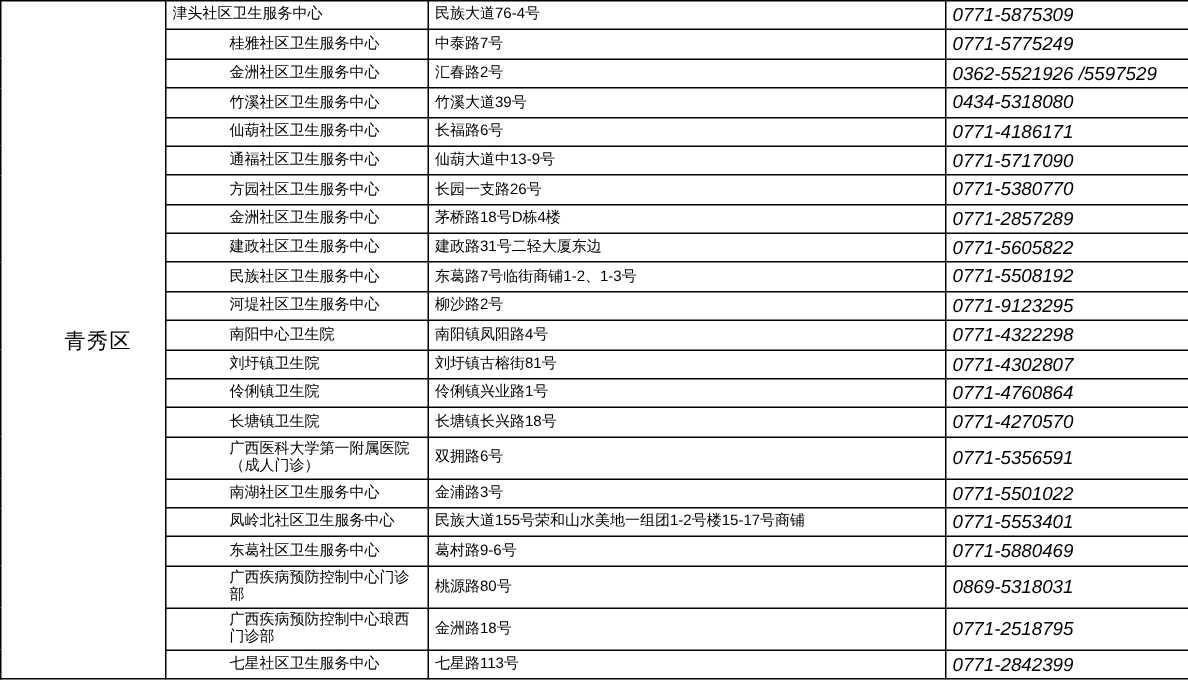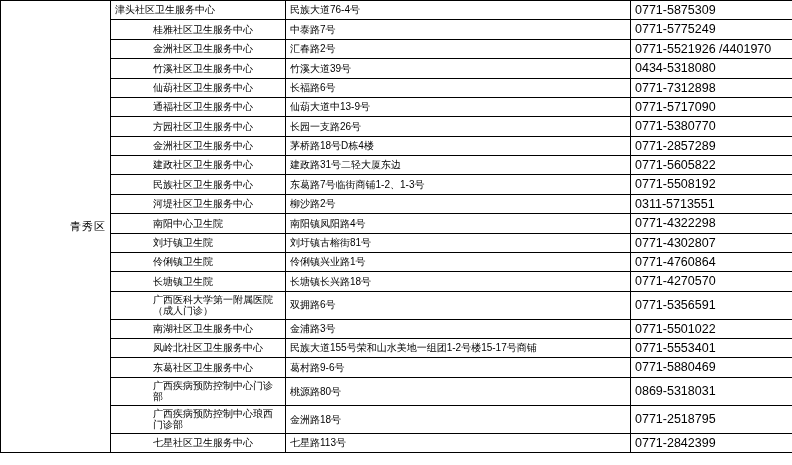--- a/index.html
+++ b/index.html
@@ -34,34 +34,35 @@
 
   table.grid td {
     border: 1px solid #000000;
     padding: 2px 4px;
     vertical-align: middle;
     word-break: break-all;
     height: 19px;
     box-sizing: border-box;
   }
   td.region-cell {
-    text-align: right;
+    text-align: left;
     vertical-align: middle;
     border-left: none;
-    font-size: 11px;
+    font-size: 14px;
     letter-spacing: 1px;
   }
   
   table.grid tr td:first-child {
     border-left: 1px solid #000000;
     padding-left: 42px;
   }
   .phone {
     white-space: nowrap;
     font-size: 12.5px;
+    font-style: italic;
   }
   .nm, .ad {
     font-size: 10px;
   }
   .tall td { height: 36px; }
 </style>
 </head>
 <body>
 
 <div class="sheet">
@@ -81,31 +82,31 @@
           <td class="phone">0771-5875309</td>
         </tr>
         <tr>
           <td class="nm">桂雅社区卫生服务中心</td>
           <td class="ad">中泰路7号</td>
           <td class="phone">0771-5775249</td>
         </tr>
         <tr>
           <td class="nm">金洲社区卫生服务中心</td>
           <td class="ad">汇春路2号</td>
-          <td class="phone">0771-5521926  /4401970</td>
+          <td class="phone">0362-5521926  /5597529</td>
         </tr>
         <tr>
           <td class="nm">竹溪社区卫生服务中心</td>
           <td class="ad">竹溪大道39号</td>
           <td class="phone">0434-5318080</td>
         </tr>
         <tr>
           <td class="nm">仙葫社区卫生服务中心</td>
           <td class="ad">长福路6号</td>
-          <td class="phone">0771-7312898</td>
+          <td class="phone">0771-4186171</td>
         </tr>
         <tr>
           <td class="nm">通福社区卫生服务中心</td>
           <td class="ad">仙葫大道中13-9号</td>
           <td class="phone">0771-5717090</td>
         </tr>
         <tr>
           <td class="nm">方园社区卫生服务中心</td>
           <td class="ad">长园一支路26号</td>
           <td class="phone">0771-5380770</td>
@@ -121,21 +122,21 @@
           <td class="phone">0771-5605822</td>
         </tr>
         <tr>
           <td class="nm">民族社区卫生服务中心</td>
           <td class="ad">东葛路7号临街商铺1-2、1-3号</td>
           <td class="phone">0771-5508192</td>
         </tr>
         <tr>
           <td class="nm">河堤社区卫生服务中心</td>
           <td class="ad">柳沙路2号</td>
-          <td class="phone">0311-5713551</td>
+          <td class="phone">0771-9123295</td>
         </tr>
         <tr>
           <td class="nm">南阳中心卫生院</td>
           <td class="ad">南阳镇凤阳路4号</td>
           <td class="phone">0771-4322298</td>
         </tr>
         <tr>
           <td class="nm">刘圩镇卫生院</td>
           <td class="ad">刘圩镇古榕街81号</td>
           <td class="phone">0771-4302807</td>

